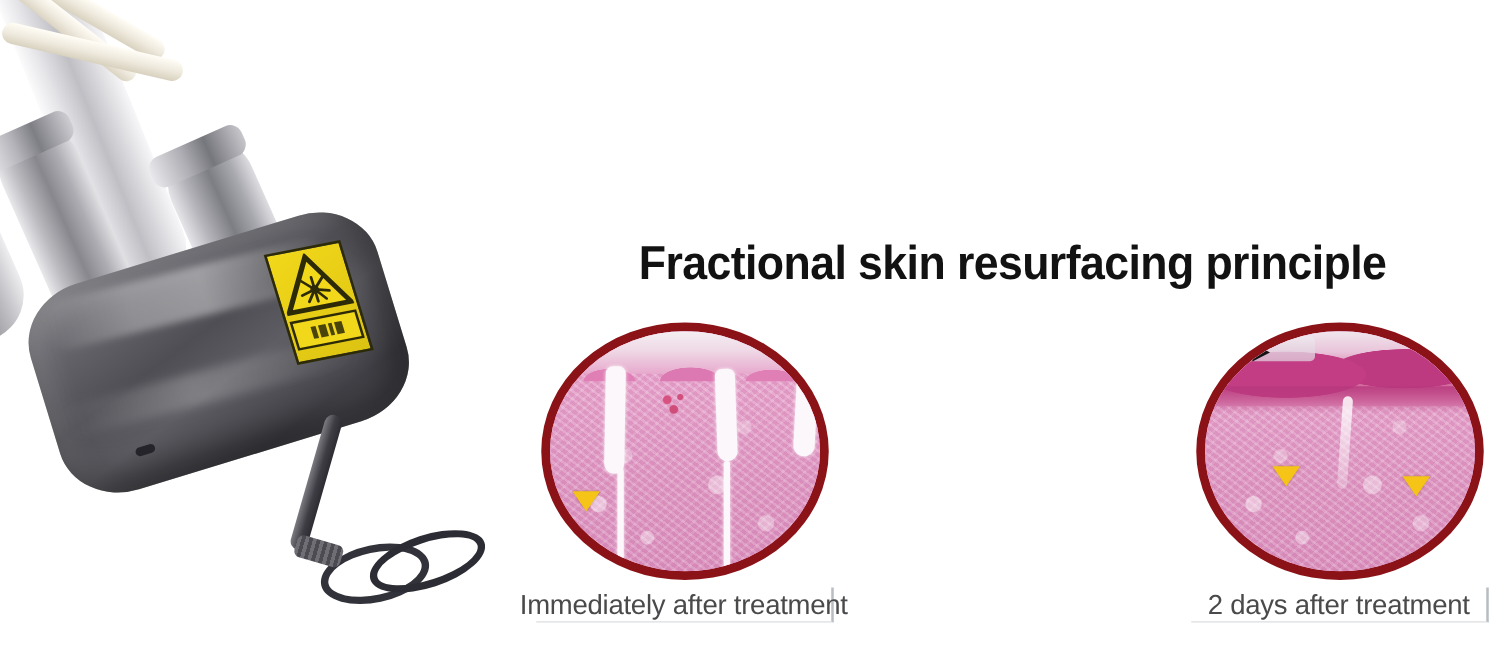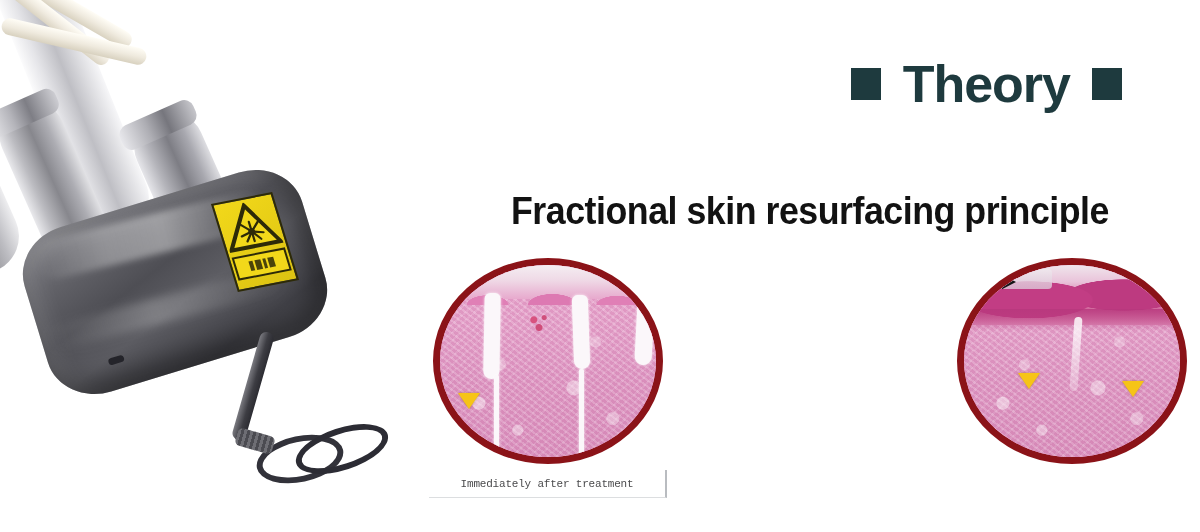--- a/index.html
+++ b/index.html
@@ -281,22 +281,22 @@
   
   .caption-box{
     margin:6px auto 0;width:238px;height:28px;
     background:#ffffff;
     border-right:2px solid #b9bcc0;
     border-bottom:1px solid #dcdee0;
     display:flex;align-items:center;justify-content:center;
     box-sizing:border-box;
   }
   .caption-text{
-    font-size:11px;color:#4a4a4c;letter-spacing:-.2px;white-space:nowrap;
-    font-family:Liberation Mono, monospace;
+    font-size:22px;color:#4a4a4c;letter-spacing:-.2px;white-space:nowrap;
+    font-family:Liberation Sans, sans-serif;
   }
 </style>
 </head>
 <body>
 
 <div id="stage">
 
   <div id="device-photo">
 
     <div class="arm arm-a"></div>
@@ -344,25 +344,20 @@
       <span class="prong" id="prong-a"></span>
       <span class="prong" id="prong-b"></span>
     </div>
 
     <div id="tube-bottom"></div>
     <div id="tube-connector"></div>
   </div>
 
   <div id="content">
 
-    <div id="theory-title-row">
-      <span class="title-square"></span>
-      <span id="theory-title">Theory</span>
-      <span class="title-square"></span>
-    </div>
 
     <div id="principle-subtitle">Fractional skin resurfacing principle</div>
 
     <div id="panels">
 
       <div class="panel">
         <div class="micrograph" id="m1">
           <div class="tissue">
             <div class="derm"></div>
             <div class="epi-top"></div>
@@ -387,18 +382,21 @@
             <div class="derm"></div>
             <div class="epi-band"></div>
             <div class="epi-edge"></div>
             <div class="scab"></div>
             <div class="wound-seam"></div>
             <span class="arrow-black" style="left:32px;top:12px;"></span>
             <span class="arrow-yellow" style="left:54px;top:108px;"></span>
             <span class="arrow-yellow" style="left:158px;top:116px;"></span>
           </div>
         </div>
+        <div class="caption-box">
+          <span class="caption-text">2 days after treatment</span>
+        </div>
       </div>
 
 
     </div>
   </div>
 </div>
 
 </body></html>

